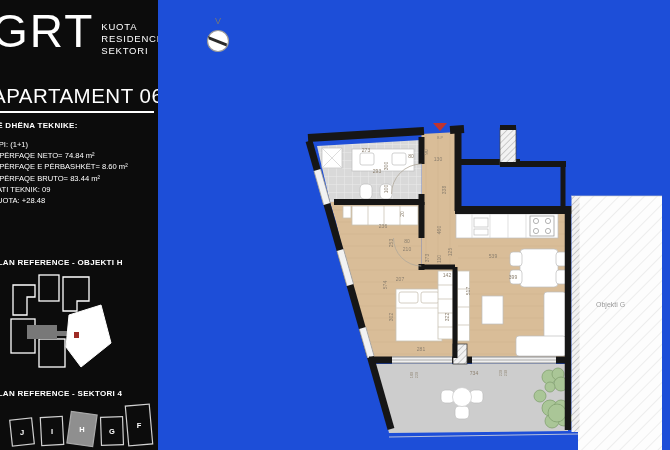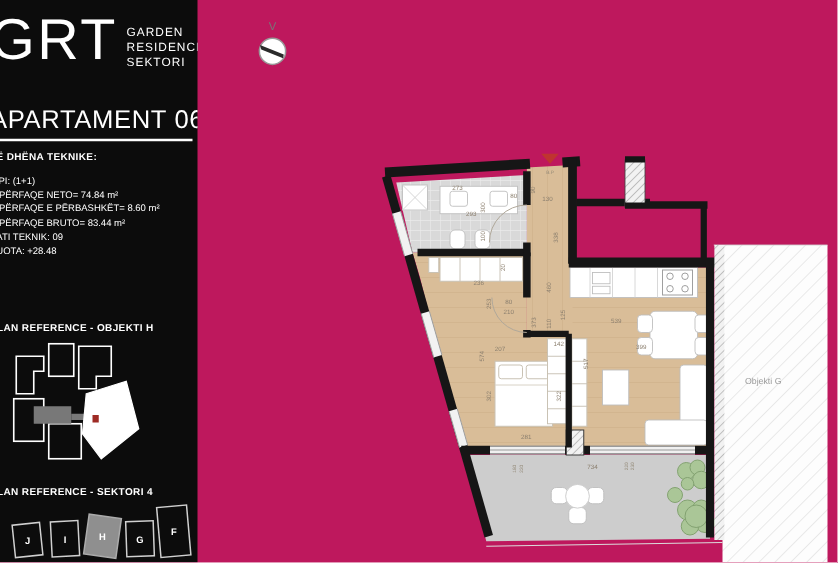--- a/index.html
+++ b/index.html
@@ -1,16 +1,16 @@
 <!DOCTYPE html>
 <html><head>
 <meta charset="utf-8">
 <style>
   html,body{margin:0;padding:0;background:#fff;}
-  .stage{position:relative;width:670px;height:450px;background:#be185d;overflow:hidden;
+  .stage{position:relative;width:670px;height:450px;background:#1d4ed8;overflow:hidden;
          font-family:"Liberation Sans",sans-serif;}
   
   .sidebar{position:absolute;left:0;top:0;width:158px;height:450px;background:#0c0c0c;color:#fff;overflow:hidden;}
   .sb-logo{position:absolute;top:8px;left:-8px;display:flex;align-items:flex-start;white-space:nowrap;}
   .brand{font-size:46px;font-weight:200;letter-spacing:2px;line-height:1;}
   .brand-name{margin-top:13px;margin-left:7px;font-size:9.5px;font-weight:300;letter-spacing:.8px;line-height:1.25;}
   .sb-title{position:absolute;top:84px;left:-8px;font-size:20.5px;font-weight:400;letter-spacing:.5px;white-space:nowrap;}
   .sb-rule{position:absolute;top:111px;left:-8px;width:162px;height:1.5px;background:#fff;}
   .sb-tech{position:absolute;top:121px;left:-8px;white-space:nowrap;}
   .tech-header{font-size:8px;font-weight:bold;letter-spacing:.3px;}
@@ -30,21 +30,21 @@
 </head>
 <body>
 
 <div class="stage">
 
   <aside class="sidebar">
 
     <div class="sb-logo">
       <span class="brand">GRT</span>
       <span class="brand-name">
-        <div>GARDEN</div>
+        <div>KUOTA</div>
         <div>RESIDENCE</div>
         <div>SEKTORI</div>
       </span>
     </div>
 
     <div class="sb-title">APARTAMENT 06</div>
     <div class="sb-rule"></div>
 
     <div class="sb-tech">
       <div class="tech-header">TË DHËNA TEKNIKE:</div>

